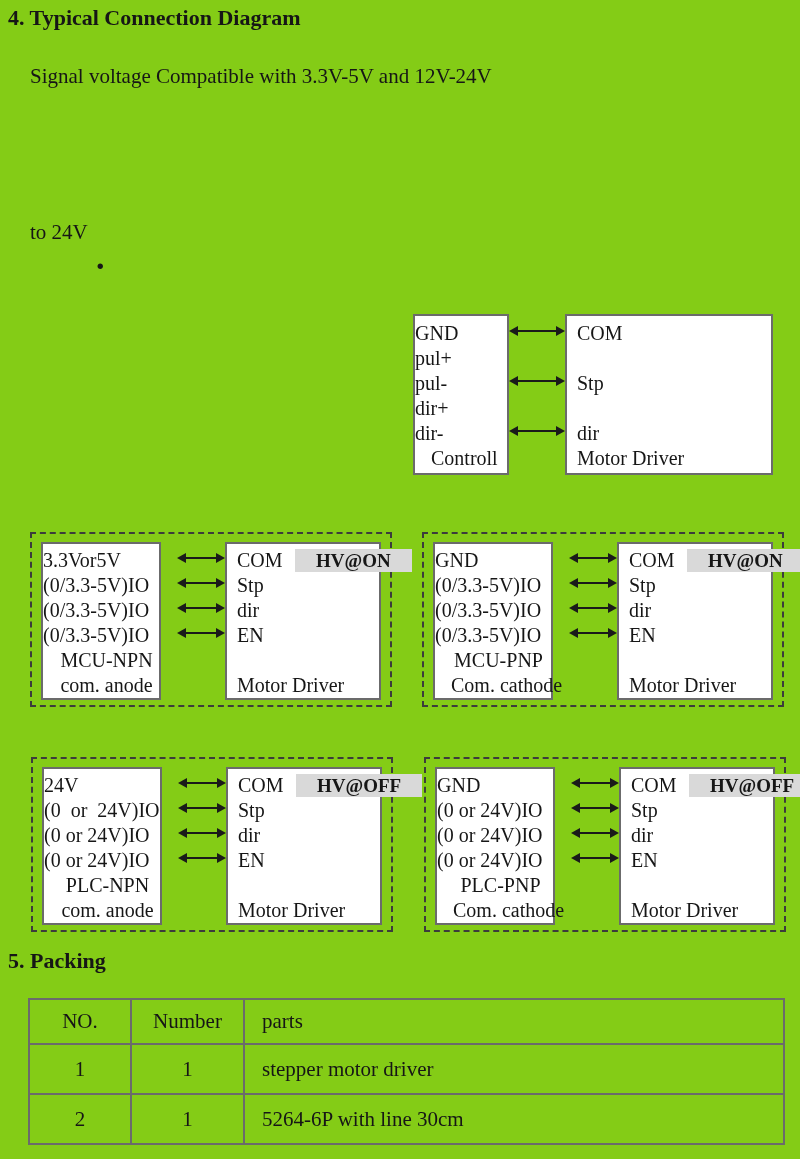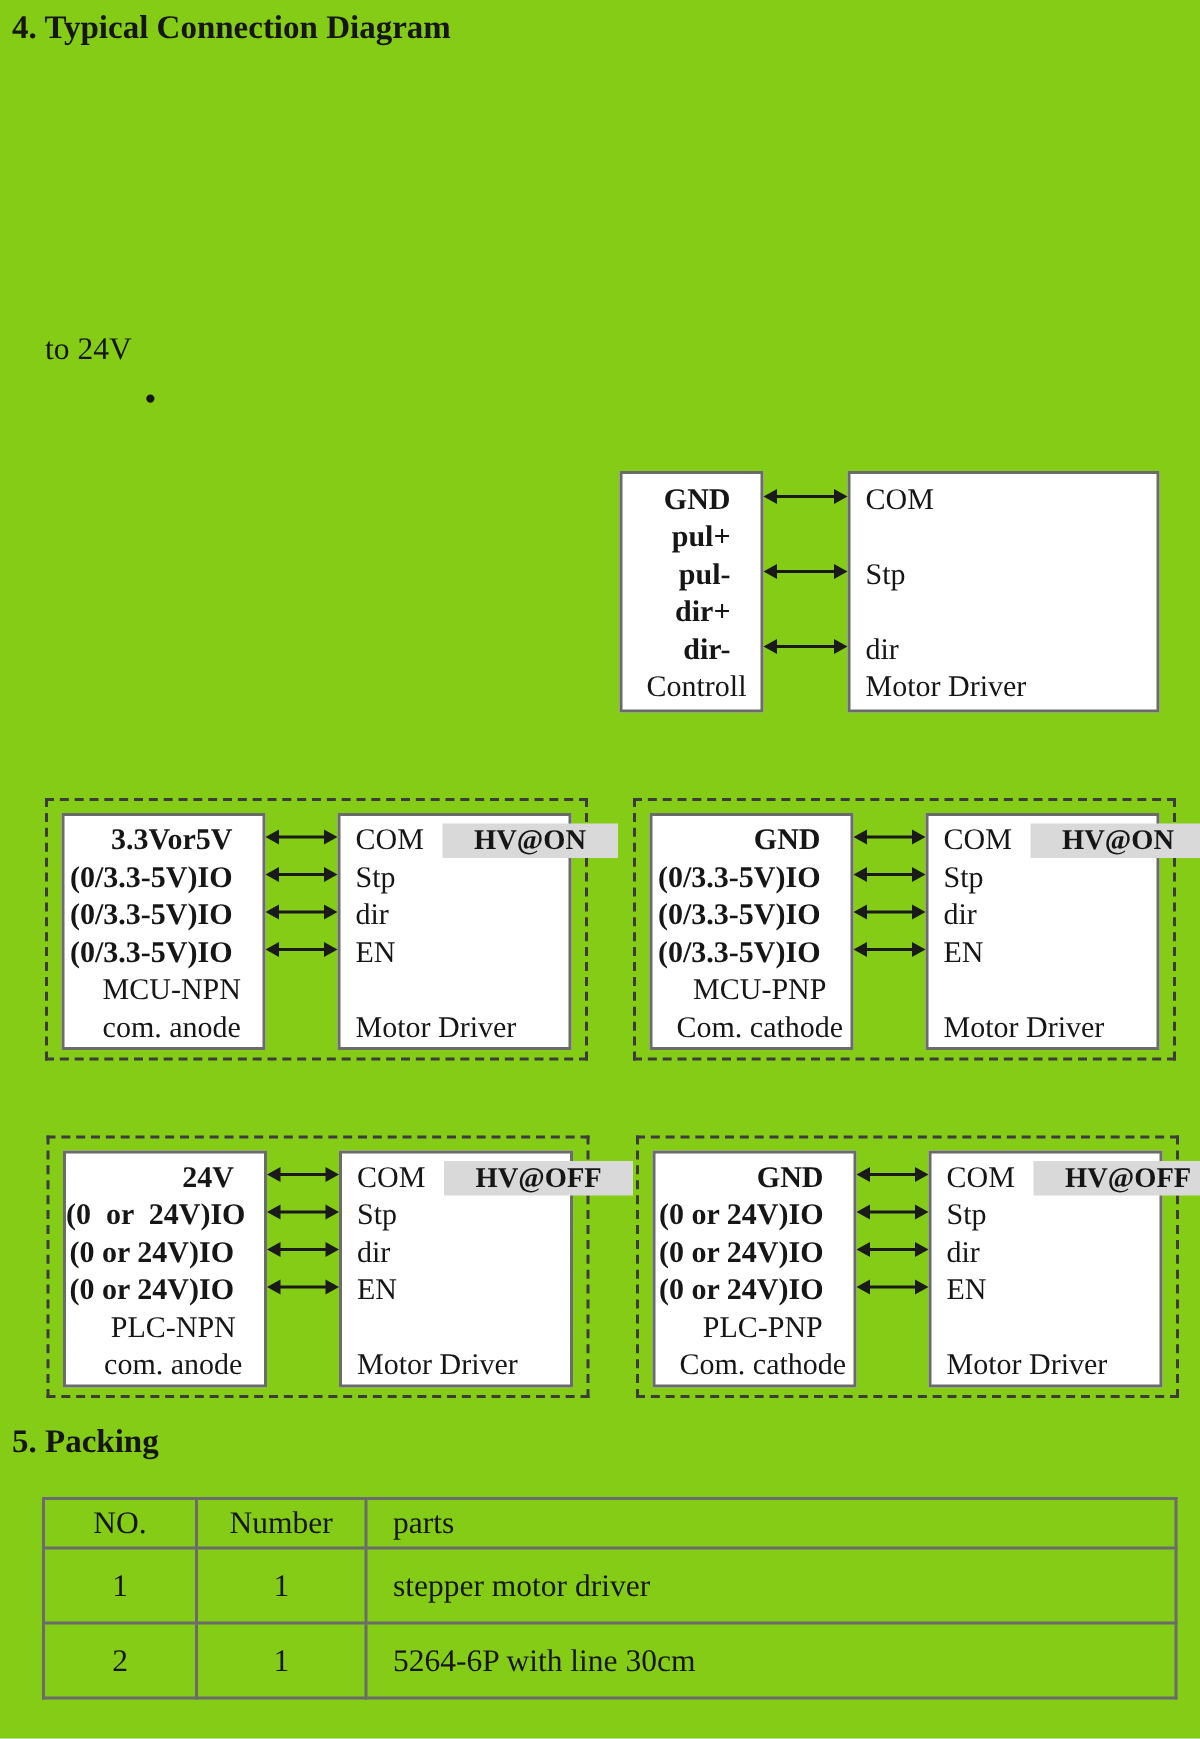--- a/index.html
+++ b/index.html
@@ -9,21 +9,21 @@
     font-family:"Liberation Serif","DejaVu Serif",serif; color:#161616;
     overflow:hidden; margin:0 auto;
   }
   .h-title { position:absolute; left:8px; font-size:22px; font-weight:bold; white-space:nowrap; }
   .para { position:absolute; left:30px; font-size:21px; white-space:nowrap; }
   .stray { position:absolute; left:96px; top:258px; font-size:34px; font-weight:bold; line-height:0; }
 
   
   .sbox { position:absolute; border:2px solid #6b6b6b; background:#fff; }
   .row  { height:25px; line-height:25px; font-size:20px; white-space:pre; }
-  .pin-r { text-align:right; padding-right:20px;font-weight:bold; }
+  .pin-r { padding-right:20px; }
   .lab-l { text-align:left; padding-left:16px; }
   .lab-l2 { text-align:center; padding-left:11px; }
   .rpin { text-align:left; padding-left:10px; }
 
   
   .darrow {
     position:absolute; height:10px;
     background:linear-gradient(#1a1a1a,#1a1a1a) center/calc(100% - 14px) 2px no-repeat;
   }
   .darrow::before {
@@ -38,47 +38,48 @@
   }
 
   
   #ctl-diagram { position:absolute; left:413px; top:314px; width:360px; height:161px; }
   #ctl-diagram .lbox { left:0; top:0; width:96px; height:161px; padding-top:5px; }
   #ctl-diagram .rbox { left:152px; top:0; width:208px; height:161px; padding-top:5px; }
   #ctl-diagram .darrow { left:96px; width:56px; }
 
   
   .subdiag { position:absolute; width:362px; height:175px; border:2px dashed #3c3c3c; }
-  .subdiag .lbox { left:9px; top:8px; width:136px; height:158px; padding-top:4px; }
+  .subdiag .lbox { left:9px; top:8px; width:120px; height:158px; padding-top:4px; }
   .subdiag .rbox { left:193px; top:8px; width:156px; height:158px; padding-top:4px; }
   .subdiag .darrow { left:145px; width:48px; }
   .badge {
     position:absolute; left:68px; top:5px; background:#d9d9d9;
     font-weight:bold; font-size:19px; line-height:23px; padding:0 21px; white-space:nowrap;
   }
 
   
   #packing-table {
     position:absolute; left:28px; top:998px; width:757px;
     border-collapse:collapse; font-size:21px; color:#161616;
   }
   #packing-table th, #packing-table td {
     border:2px solid #6b6b6b; font-weight:normal; padding:0;
   }
-  #packing-table thead tr { height:33px; }
+  #packing-table thead tr { height:45px; }
   #packing-table tbody tr { height:50px; }
   .cell-c { text-align:center; }
   .cell-l { text-align:left; padding-left:17px !important; }
 </style>
 </head>
 <body>
 
 <div id="page">
 
   <div class="h-title" style="top:5px;">4. Typical Connection Diagram</div>
+  <div class="para" style="top:64px;">Signal voltage Compatible with 3.3V-5V and 12V-24V</div>
   <div class="para" style="top:220px;">to 24V</div>
   <div class="stray">.</div>
 
   <div id="ctl-diagram">
     <div class="sbox lbox">
       <div class="row pin-r">GND</div>
       <div class="row pin-r">pul+</div>
       <div class="row pin-r">pul-</div>
       <div class="row pin-r">dir+</div>
       <div class="row pin-r">dir-</div>

